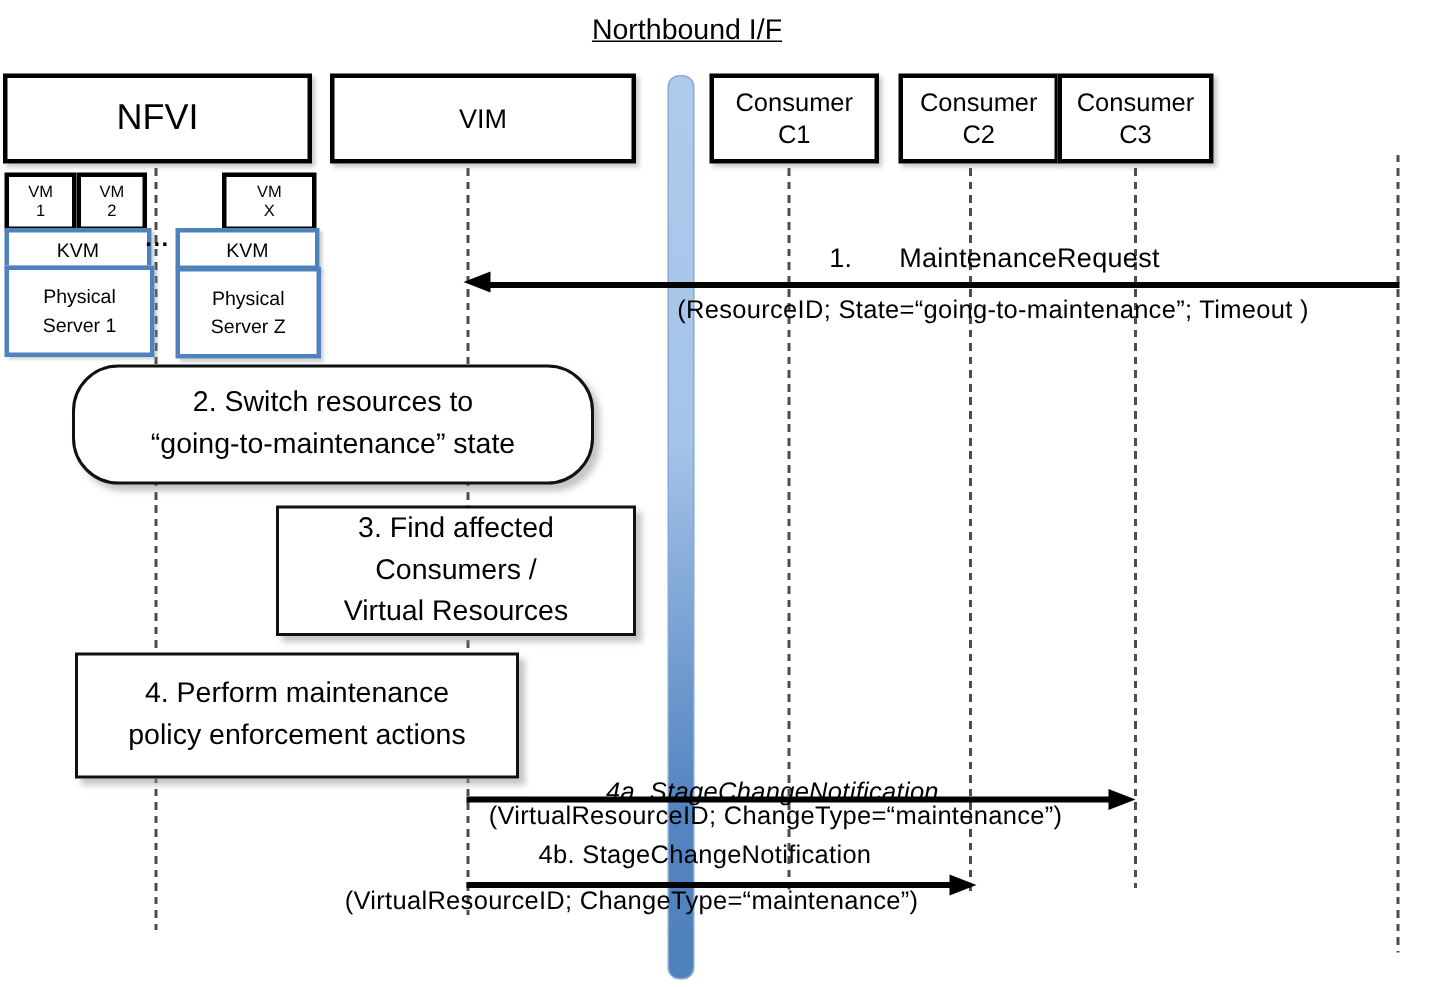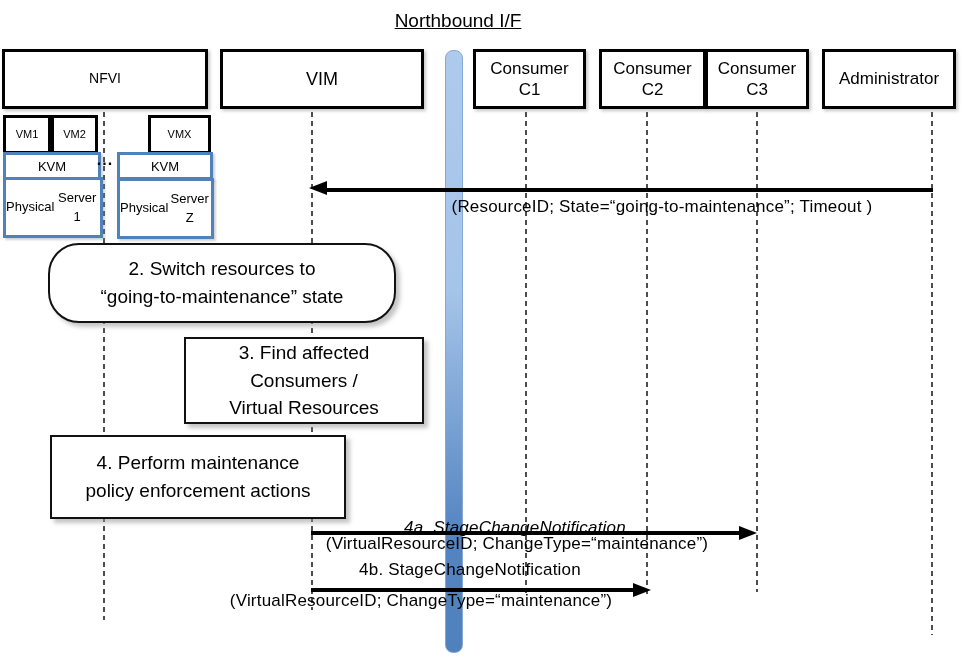--- a/index.html
+++ b/index.html
@@ -21,21 +21,21 @@
   
   .actor{
     position:absolute;top:49px;height:54px;z-index:4;background:#fff;
     border:3px solid #000;box-shadow:2px 2px 3px rgba(130,130,130,.45);
     display:flex;flex-direction:column;align-items:center;justify-content:center;
     text-align:center;line-height:1.25;font-size:17px;
   }
   
   .sub{
     position:absolute;z-index:4;background:#fff;
-    display:flex;align-items:center;justify-content:center;
+    display:flex;flex-direction:column;align-items:center;justify-content:center;
     text-align:center;
   }
   .sub.black{border:3px solid #000;font-size:11px;line-height:1.15;}
   .sub.blue{border:3px solid #4f81bd;box-shadow:2px 2px 2px rgba(140,140,140,.4);}
   
   .step{
     position:absolute;z-index:4;background:#fff;border:2px solid #111;
     box-shadow:4px 4px 4px rgba(150,150,150,.55);
     display:flex;flex-direction:column;align-items:center;justify-content:center;
     text-align:center;font-size:19px;line-height:1.5;
@@ -64,40 +64,37 @@
 
   <div class="lifeline" style="left:103px;top:103px;height:517px;"></div>
   <div class="lifeline" style="left:311px;top:103px;height:507px;"></div>
   <div class="lifeline" style="left:525px;top:103px;height:490px;"></div>
   <div class="lifeline" style="left:646px;top:103px;height:492px;"></div>
   <div class="lifeline" style="left:756px;top:103px;height:489px;"></div>
   <div class="lifeline" style="left:931px;top:103px;height:532px;"></div>
 
   <div class="nb-bar"></div>
 
-  <div class="actor" style="left:2px;width:200px;font-size:14px;">
+  <div class="actor" style="left:2px;width:200px;font-size:24px;">
     <span>NFVI</span>
   </div>
   <div class="actor" style="left:220px;width:198px;font-size:18px;justify-content:center;">
     <span>VIM</span>
   </div>
   <div class="actor" style="left:473px;width:107px;">
     <span>Consumer</span>
     <span>C1</span>
   </div>
   <div class="actor" style="left:599px;width:101px;">
     <span>Consumer</span>
     <span>C2</span>
   </div>
   <div class="actor" style="left:705px;width:98px;">
     <span>Consumer</span>
     <span>C3</span>
-  </div>
-  <div class="actor" style="left:822px;width:128px;font-size:17px;">
-    <span>Administrator</span>
   </div>
 
   <div class="sub black" style="left:3px;top:115px;width:42px;height:33px;">
     <span>VM</span>
     <span>1</span>
   </div>
   <div class="sub black" style="left:51px;top:115px;width:41px;height:33px;">
     <span>VM</span>
     <span>2</span>
   </div>
@@ -130,20 +127,21 @@
     <span>Consumers /</span>
     <span>Virtual Resources</span>
   </div>
   <div class="step" style="left:50px;top:435px;width:292px;height:80px;">
     <span>4. Perform maintenance</span>
     <span>policy enforcement actions</span>
   </div>
 
   <div class="arrow-line" style="left:322px;top:188px;width:611px;"></div>
   <div class="head left" style="left:309px;top:181px;"></div>
+  <div class="msg big" style="left:413px;top:161px;width:500px;">1.      MaintenanceRequest</div>
   <div class="msg" style="left:362px;top:196px;width:600px;">(ResourceID; State=“going-to-maintenance”; Timeout )</div>
 
   <div class="arrow-line" style="left:311px;top:531px;width:430px;"></div>
   <div class="head right" style="left:739px;top:526px;"></div>
   <div class="msg" style="left:315px;top:517px;width:400px;font-style:italic;">4a. StageChangeNotification</div>
   <div class="msg" style="left:272px;top:533px;width:490px;">(VirtualResourceID; ChangeType=“maintenance”)</div>
 
   <div class="arrow-line" style="left:311px;top:588px;width:324px;"></div>
   <div class="head right" style="left:633px;top:583px;"></div>
   <div class="msg" style="left:270px;top:559px;width:400px;">4b. StageChangeNotification</div>

